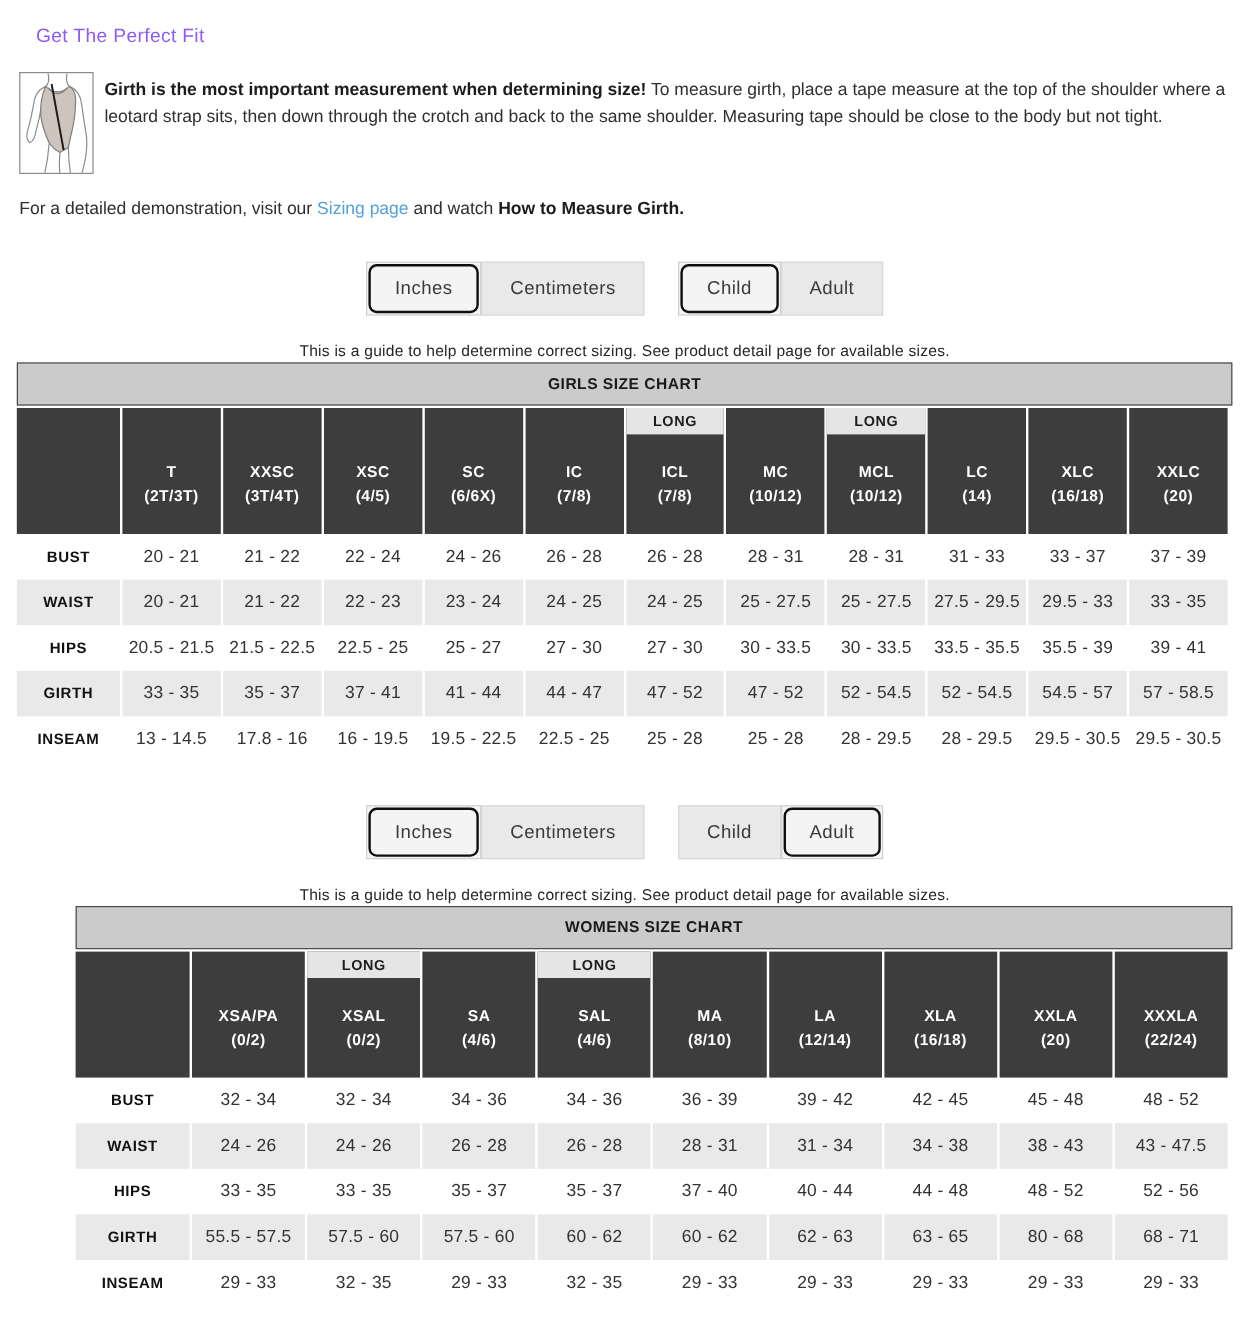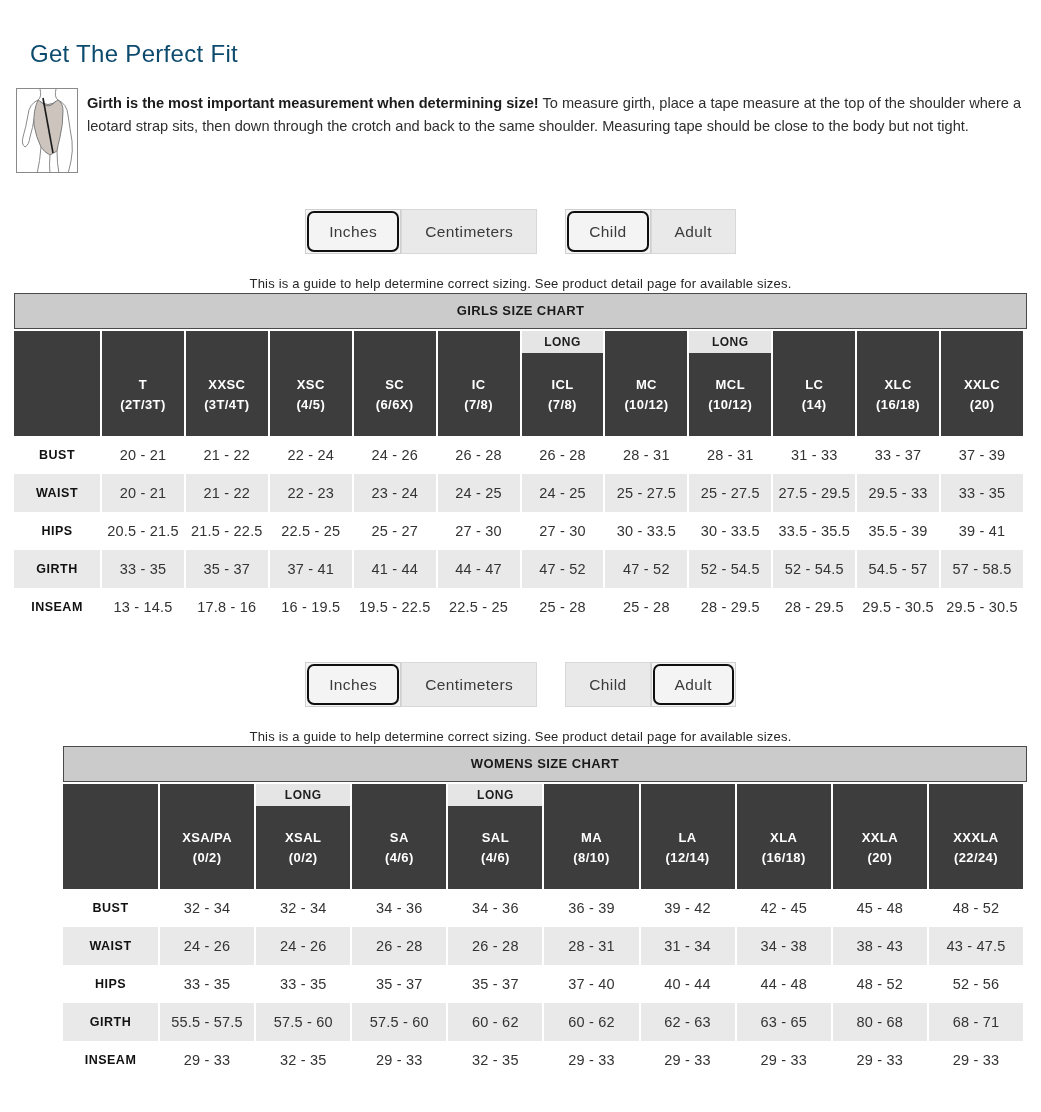--- a/index.html
+++ b/index.html
@@ -6,25 +6,25 @@
   html, body { background: #ffffff; }
   body {
     width: 1041px;
     font-family: "Liberation Sans", "DejaVu Sans", sans-serif;
     color: #2b2b2b;
   }
   .container { width: 1041px; padding: 0 14px; }
 
   
   h1.page-title {
-    margin: 40px 0 0 16px;
-    font-size: 24px;
+    margin: 22px 0 0 16px;
+    font-size: 16px;
     font-weight: 400;
     letter-spacing: 0.3px;
-    color: #0c4a6e;
+    color: #8b5cf6;
   }
   .intro {
     display: flex;
     gap: 9px;
     margin: 20px 0 0 2px;
     align-items: flex-start;
   }
   .girth-figure {
     width: 62px; height: 85px;
     border: 1px solid #8a8a8a;
@@ -181,20 +181,21 @@
         <path d="M24 58 Q23 72 20 85" stroke="#8b8b8b" stroke-width="1" fill="none"></path>
         <path d="M40 62 Q40 74 42 85" stroke="#8b8b8b" stroke-width="1" fill="none"></path>
         <path d="M33 66 Q32 76 33 85" stroke="#8b8b8b" stroke-width="1" fill="none"></path>
 
         <line x1="26" y1="9" x2="36" y2="64" stroke="#1a1a1a" stroke-width="1.6"></line>
       </svg>
     </div>
     <p class="intro-text"><b>Girth is the most important measurement when determining size!</b><span> To measure girth, place a tape measure at the top of the shoulder where a leotard strap sits, then down through the crotch and back to the same shoulder. Measuring tape should be close to the body but not tight.</span></p>
   </div>
 
+  <p class="demo-line"><span>For a detailed demonstration, visit our </span><a href="#">Sizing page</a><span> and watch </span><b>How to Measure Girth.</b></p>
 
   <section class="chart-section girls">
     <div class="toggle-row">
       <div class="toggle-group unit">
           <button class="toggle-btn selected">Inches</button>
           <button class="toggle-btn">Centimeters</button>
         </div>
       <div class="toggle-group age">
           <button class="toggle-btn selected">Child</button>
           <button class="toggle-btn">Adult</button>

